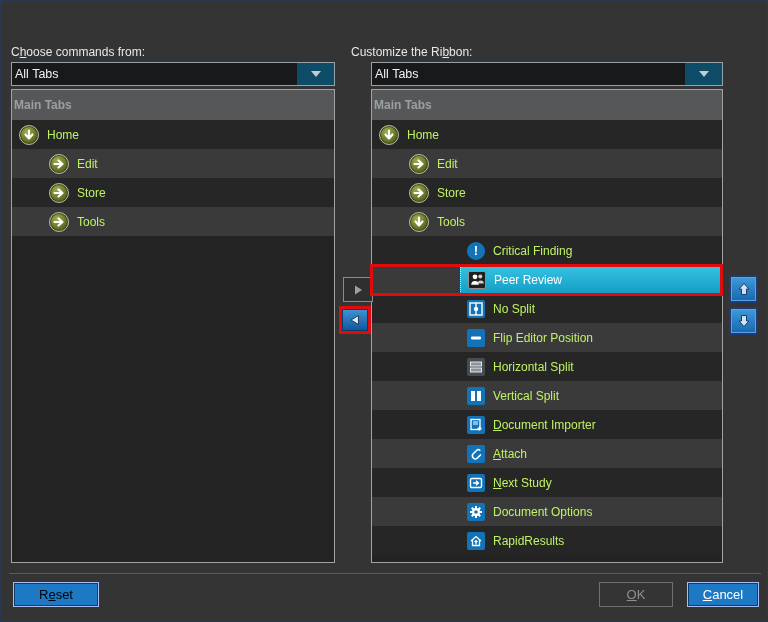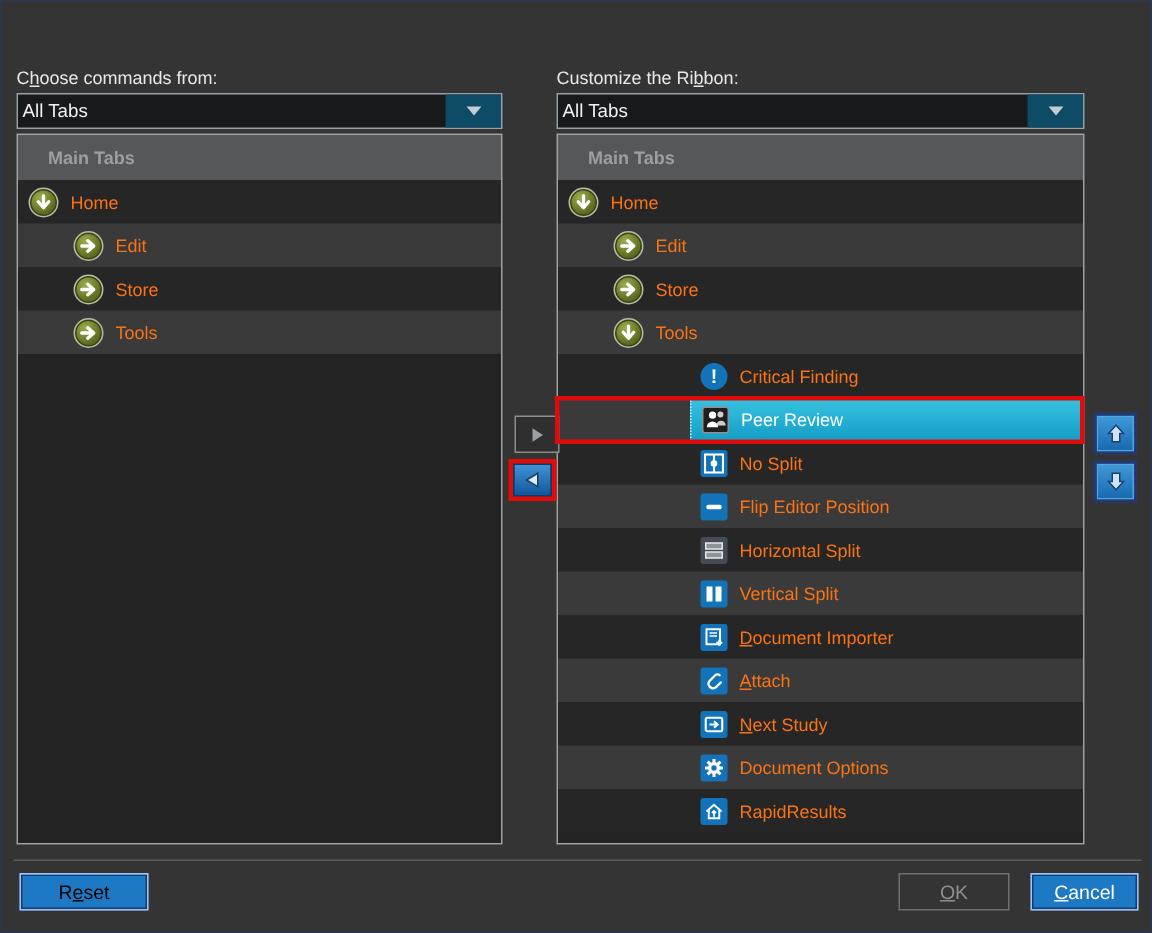--- a/index.html
+++ b/index.html
@@ -10,38 +10,38 @@
   .app-badge{position:absolute;left:11px;top:9px;width:15px;height:15px;
     background:linear-gradient(135deg,#d8333b,#9c1b21);transform:rotate(45deg);
     border:1px solid #7d141a;display:flex;align-items:center;justify-content:center;}
   .app-badge span{transform:rotate(-45deg);font-size:7px;font-weight:bold;color:#fff;}
   .title{position:absolute;left:32px;top:5px;font-size:18px;color:#fbfbfb;}
   .win-btns{position:absolute;right:10px;top:0;height:33px;display:flex;align-items:center;gap:16px;}
   .restore{width:12px;height:9px;border:2px solid #dde6f0;box-sizing:content-box;}
   .close{color:#dde6f0;font-size:16px;font-weight:bold;line-height:1;}
   
   .panel-label{position:absolute;top:44px;font-size:12px;color:#e8e8e8;}
-  #label-left{left:10px;} #label-right{left:370px;}
+  #label-left{left:10px;} #label-right{left:350px;}
   
   .dropdown{position:absolute;top:61px;height:24px;background:#17191a;border:1px solid #99a1a8;
     box-sizing:border-box;display:flex;align-items:stretch;}
   #dd-left{left:10px;width:324px;} #dd-right{left:370px;width:352px;}
   .dropdown .value{flex:1;display:flex;align-items:center;padding-left:3px;font-size:12.5px;color:#f2f2f2;}
   .dropdown .arrow-btn{width:37px;background:#0e4b67;display:flex;align-items:center;justify-content:center;}
   
   .listbox{position:absolute;top:88px;height:474px;background:#232323;border:1px solid #a2a2a2;
     box-sizing:border-box;overflow:hidden;}
   #list-left{left:10px;width:324px;} #list-right{left:370px;width:352px;}
   .list-header{height:30px;background:#565758;color:#9aa0a2;font-weight:bold;font-size:12px;
-    display:flex;align-items:center;padding-left:20px;}
+    display:flex;align-items:center;padding-left:2px;}
   .row{height:29px;display:flex;}
   .row.dark{background:#262626;} .row.light{background:#3a3a3a;}
   .row-inner{display:flex;align-items:center;flex:1;padding-left:7px;}
   .row-inner.selected{background:linear-gradient(#38c3e2,#149dc5);border-left:1px dotted #c6f0fa;}
-  .row .label{margin-left:8px;font-size:12px;color:#f97316;white-space:nowrap;}
+  .row .label{margin-left:8px;font-size:12px;color:#bef264;white-space:nowrap;}
   .row-inner.selected .label{color:#fff;}
   .icon-tab{width:20px;height:20px;border-radius:50%;flex:none;box-sizing:border-box;
     background:radial-gradient(circle at 38% 32%,#9cad4e,#5f6d22 62%,#49541b);
     border:1px solid #b6bbaa;box-shadow:inset 0 0 0 1px #39430f;
     display:flex;align-items:center;justify-content:center;}
   .icon-cmd{width:18px;height:18px;border-radius:2px;background:#1273b8;flex:none;box-sizing:border-box;
     display:flex;align-items:center;justify-content:center;}
   .icon-cmd.is-circle{border-radius:50%;font-weight:bold;color:#fff;font-size:13px;}
   .icon-cmd.is-dark{background:#1f1f1f;border:1px solid #8f8f8f;}
   .icon-cmd.is-gray{background:#454c54;}

